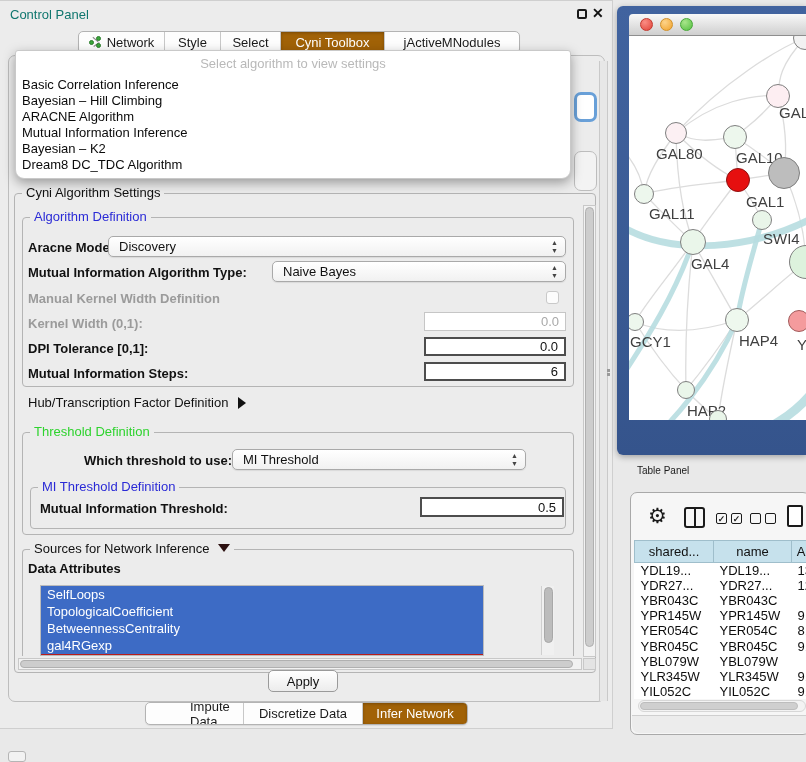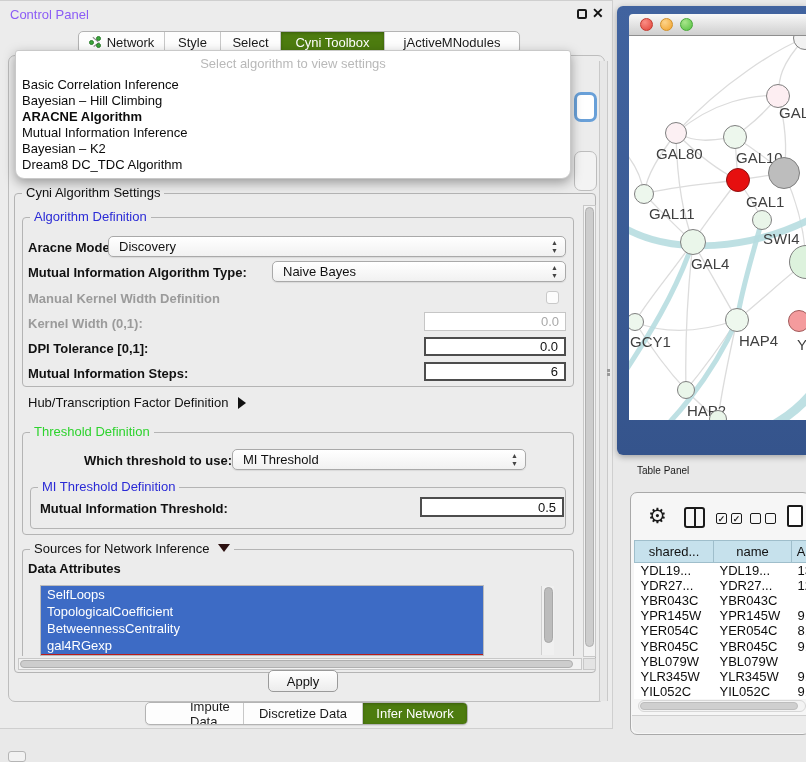--- a/index.html
+++ b/index.html
@@ -3,33 +3,33 @@
 <meta charset="utf-8">
 <style>
   * { margin:0; padding:0; box-sizing:border-box; }
   body { font-family:"Liberation Sans", sans-serif; background:#dfdfdf; }
   #page { position:relative; width:806px; height:762px; background:#e9e9e9; overflow:hidden;
           font-size:13px; color:#111; }
 
   
   #control-panel { position:absolute; left:0; top:6; width:613px; height:729px;
                    background:#ececec; border:1px solid #cfcfcf; border-left:none; }
-  .cp-title { position:absolute; left:10px; top:6px; font-size:13px; color:#8b5cf6; }
+  .cp-title { position:absolute; left:10px; top:6px; font-size:13px; color:#0f766e; }
   .float-ic { position:absolute; left:577px; top:8px; width:10px; height:10px;
               border:2px solid #1a1a1a; border-radius:2px; }
   .close-ic { position:absolute; left:592px; top:4px; font-size:14px; font-weight:bold; color:#111; }
 
   
   .seg-bar { position:absolute; display:flex; height:23px; background:#fdfdfd;
              border:1px solid #b3b3b3; border-radius:5px; overflow:hidden;
              box-shadow:0 1px 1px rgba(0,0,0,.08); }
   .seg { display:flex; align-items:center; justify-content:center; gap:5px;
          border-right:1px solid #c8c8c8; color:#1a1a1a; font-size:13px; padding:0 4px; }
   .seg:last-child { border-right:none; }
-  .seg.sel { background:#4d7c0f; color:#fff; box-shadow:inset 0 1px 3px rgba(0,0,0,.25); }
+  .seg.sel { background:#a16207; color:#fff; box-shadow:inset 0 1px 3px rgba(0,0,0,.25); }
 
   
   #main-panel { position:absolute; left:8px; top:54px; width:597px; height:647px;
                 border:1px solid #bdbdbd; border-radius:7px; background:#ececec; }
 
   
   .frag-combo { position:absolute; left:574px; top:91px; width:23px; height:30px;
                 border:3px solid #69a0d8; border-radius:7px; background:#fff; }
   .frag-box { position:absolute; left:574px; top:150px; width:23px; height:40px;
               border:1px solid #bdbdbd; border-radius:7px; background:#f3f3f3; }
@@ -38,21 +38,21 @@
   .grip { position:absolute; left:607px; top:367px; width:4px; height:11px; }
   .grip i { display:block; width:3px; height:3px; background:#9a9a9a; margin:1px 0; }
 
   
   #algo-popup { position:absolute; left:15px; top:49px; width:556px; height:129px;
                 background:#fff; border:1px solid #c9c9c9; border-radius:3px 3px 9px 9px;
                 box-shadow:0 4px 12px rgba(0,0,0,.35); z-index:20; }
   .popup-hint { text-align:center; color:#b9b9b9; font-size:13px; padding-top:5px; height:26px; }
   .popup-item { padding:0 6px; height:16px; line-height:16px; font-size:13px; color:#0b0b0b;
                 white-space:nowrap; overflow:hidden; }
-  .popup-item.bold { font-weight:bold; }
+  .popup-item.bold { font-weight:normal; }
 
   
   .grp { position:absolute; border:1px solid #b4b4b4; border-radius:4px; }
   .grp-label { position:absolute; background:#ececec; padding:0 4px; font-size:13px; line-height:14px; z-index:2; }
   .blue { color:#2a2ad6; } .green { color:#2ed32e; }
 
   .lbl { position:absolute; font-size:13px; color:#111; white-space:nowrap; }
   .lbl-b { font-weight:bold; }
   .lbl-dis { color:#9b9b9b; font-weight:bold; }
 

